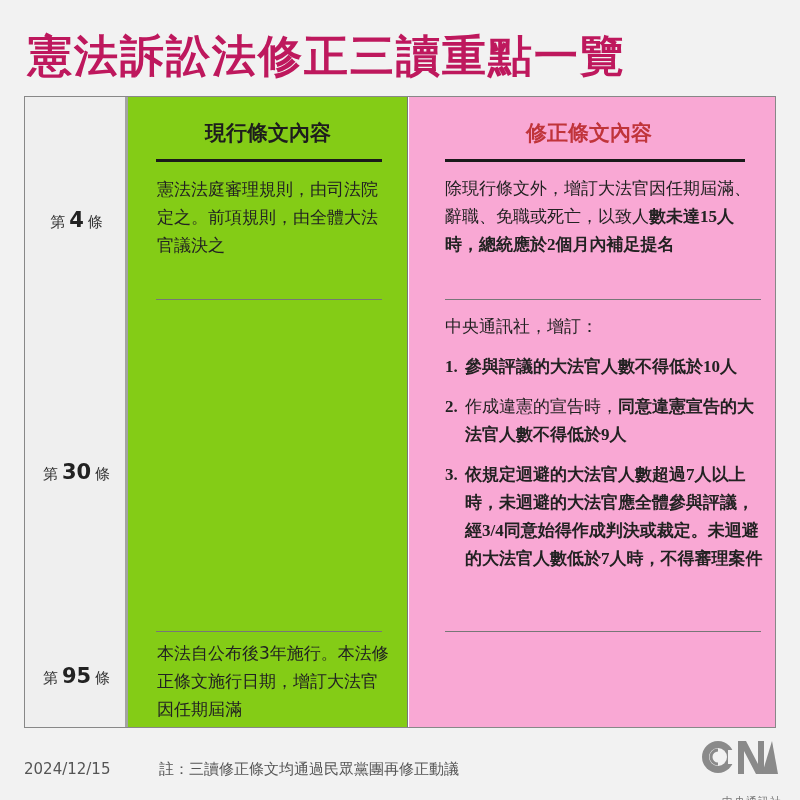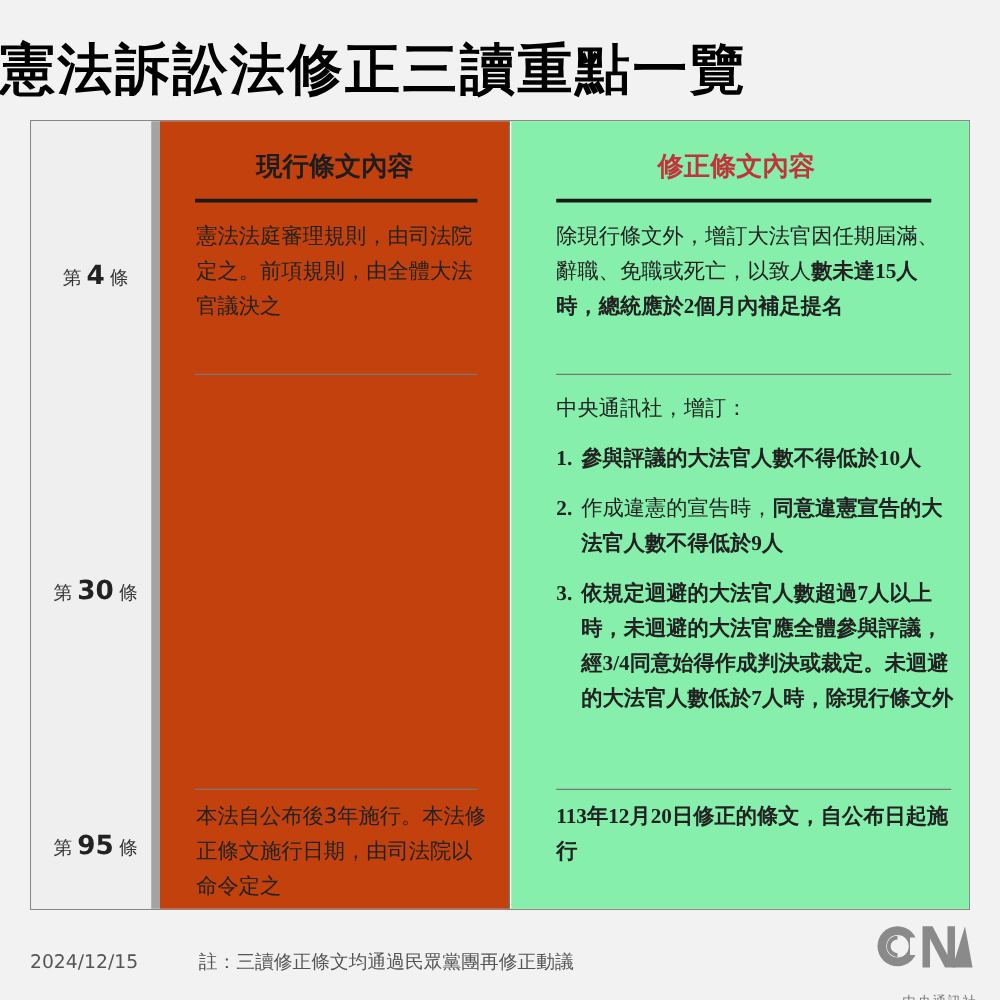--- a/index.html
+++ b/index.html
@@ -5,38 +5,38 @@
     * { box-sizing: border-box; margin: 0; padding: 0; }
     html, body { width: 800px; height: 800px; overflow: hidden; }
     body {
       background: #f2f2f2;
       font-family: "DejaVu Sans", "Liberation Sans", sans-serif;
       color: #222;
       position: relative;
     }
     .title {
       position: absolute; left: 0; top: 26px; width: 654px;
-      text-align: left; font-size: 44px; font-weight: bold;
-      color: #000000; letter-spacing: 2px; line-height: 60px;
+      text-align: center; font-size: 44px; font-weight: bold;
+      color: #be185d; letter-spacing: 2px; line-height: 60px;
     }
     .table {
       position: absolute; left: 24px; top: 96px; width: 752px; height: 632px;
       border: 1px solid #888; background: #fff;
     }
     .col-label {
       position: absolute; left: 0; top: 0; width: 103px; height: 100%;
-      background: #efefef; border-right: 7px solid #a3a3a3;
+      background: #efefef; border-right: 3px solid #a3a3a3;
     }
     .col-current {
       position: absolute; left: 103px; top: 0; width: 280px; height: 100%;
-      background: #c2410c; border-right: 1px solid #777;
+      background: #84cc16; border-right: 1px solid #777;
     }
     .col-amend {
       position: absolute; left: 384px; top: 0; width: 366px; height: 100%;
-      background: #86efac;
+      background: #f9a8d4;
     }
     .col-head {
       position: absolute; top: 20px; font-size: 21px; font-weight: bold;
       text-align: center; line-height: 32px;
     }
     .col-current .col-head { left: 28px; width: 224px; color: #1d1d1d; }
     .col-amend .col-head { left: 30px; width: 300px; color: #c0343a; }
     .head-rule {
       position: absolute; top: 62px; height: 3px; background: #1a1a1a;
     }
@@ -97,21 +97,21 @@
       <span>第</span><span class="num">95</span><span>條</span>
     </div>
   </div>
 
   <div class="col-current">
     <div class="col-head">現行條文內容</div>
     <div class="head-rule"></div>
     <div class="cell-text" style="top:78px;">憲法法庭審理規則，由司法院定之。前項規則，由全體大法官議決之</div>
     <div class="row-rule" style="top:202px;"></div>
     <div class="row-rule" style="top:534px;"></div>
-    <div class="cell-text" style="top:542px;">本法自公布後3年施行。本法修正條文施行日期，由司法院以命令定之</div>
+    <div class="cell-text" style="top:542px;">本法自公布後3年施行。本法修正條文施行日期，增訂大法官因任期屆滿</div>
   </div>
 
   <div class="col-amend">
     <div class="col-head">修正條文內容</div>
     <div class="head-rule"></div>
 
     <div class="cell-text" style="top:78px;">
       <span>除現行條文外，增訂大法官因任期屆滿、辭職、免職或死亡，以致人</span><span class="b">數未達15人時，總統應於2個月內補足提名</span>
     </div>
 
@@ -122,27 +122,26 @@
       <div class="list-item">
         <span class="list-num">1.</span>
         <span class="list-body"><span></span><span class="b">參與評議的大法官人數不得低於10人</span></span>
       </div>
       <div class="list-item">
         <span class="list-num">2.</span>
         <span class="list-body"><span>作成違憲的宣告時，</span><span class="b">同意違憲宣告的大法官人數不得低於9人</span></span>
       </div>
       <div class="list-item">
         <span class="list-num">3.</span>
-        <span class="list-body"><span></span><span class="b">依規定迴避的大法官人數超過7人以上時，未迴避的大法官應全體參與評議，經3/4同意始得作成判決或裁定。未迴避的大法官人數低於7人時，除現行條文外</span></span>
+        <span class="list-body"><span></span><span class="b">依規定迴避的大法官人數超過7人以上時，未迴避的大法官應全體參與評議，經3/4同意始得作成判決或裁定。未迴避的大法官人數低於7人時，不得審理案件</span></span>
       </div>
     </div>
 
     <div class="row-rule" style="top:534px;"></div>
 
-    <div class="cell-text b" style="top:542px;">113年12月20日修正的條文，自公布日起施行</div>
   </div>
 </div>
 
 <div class="footer-date">2024/12/15</div>
 <div class="footer-note">註：三讀修正條文均通過民眾黨團再修正動議</div>
 
 <div class="logo">
   <svg width="84" height="40" viewBox="0 0 84 40">
     <circle cx="20" cy="19" r="16" fill="#8a8a8a"></circle>
     <circle cx="20" cy="19" r="9" fill="#f2f2f2"></circle>

